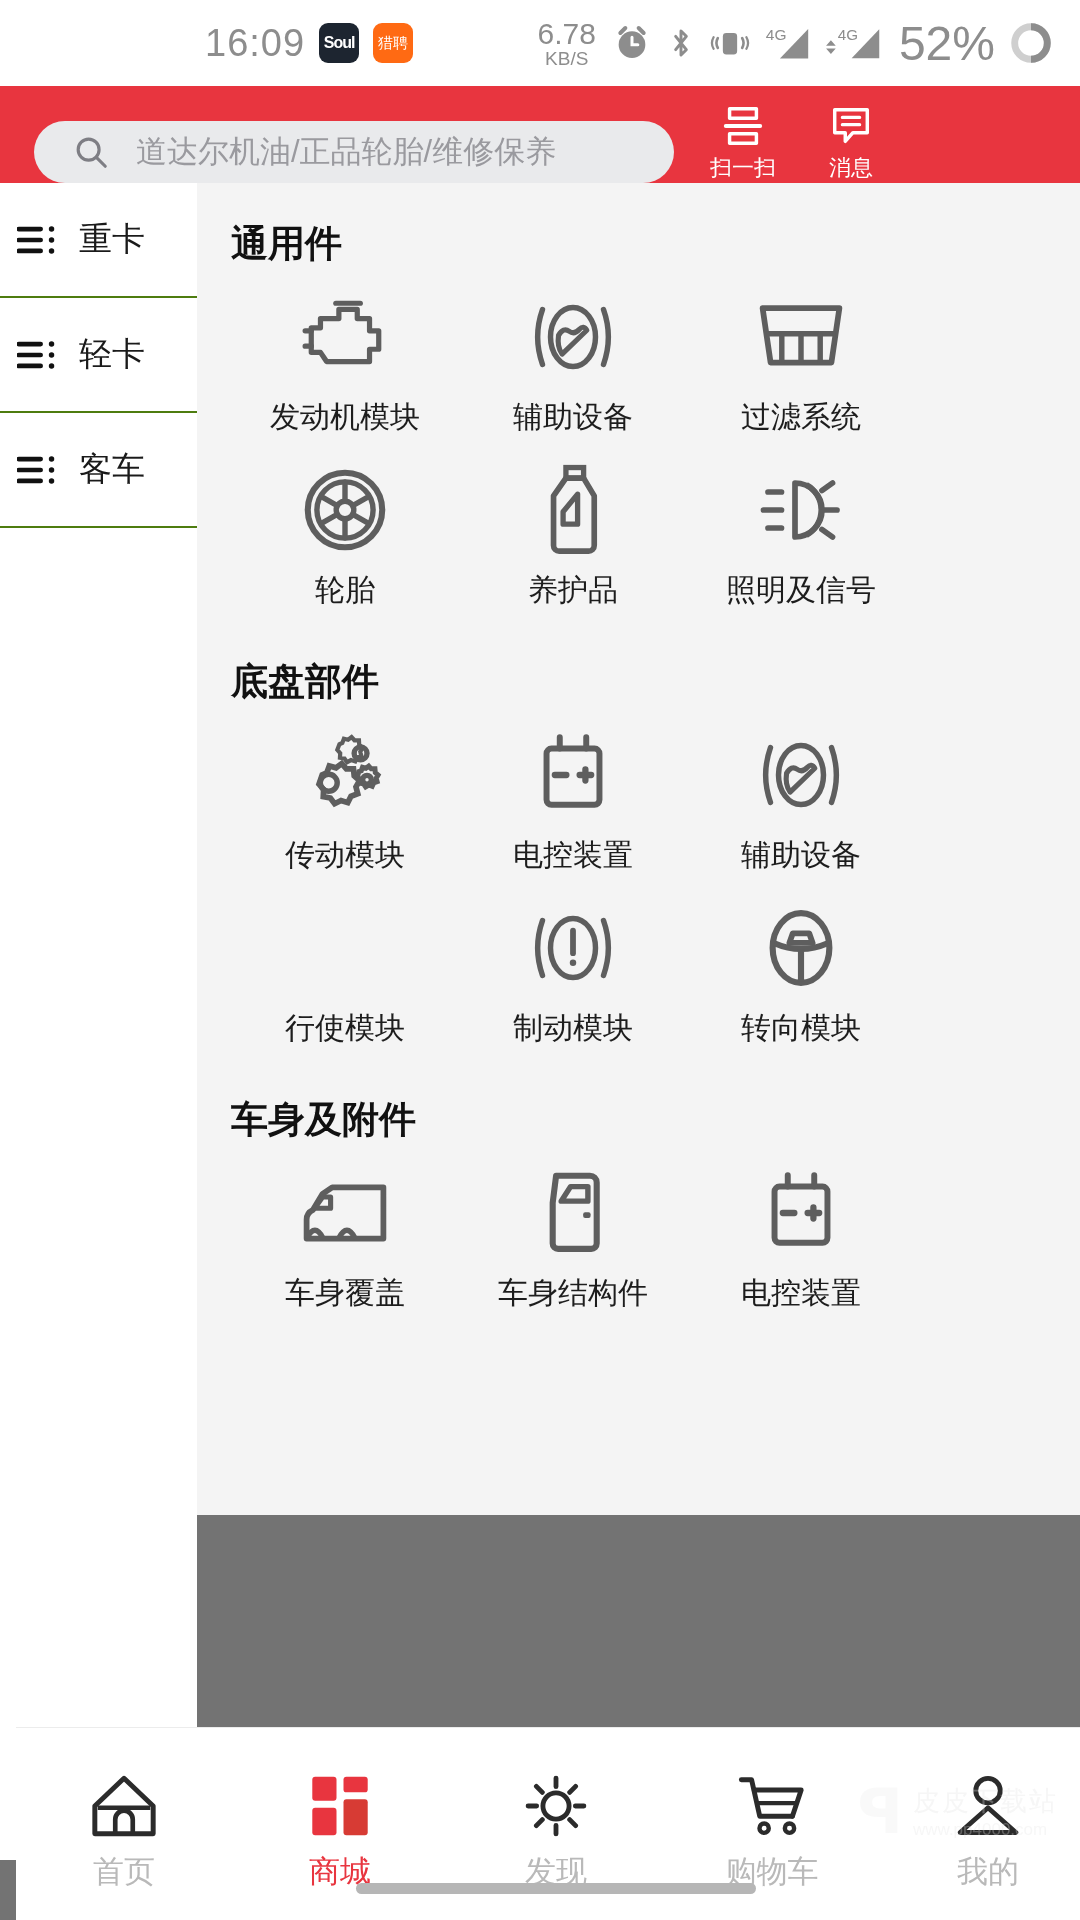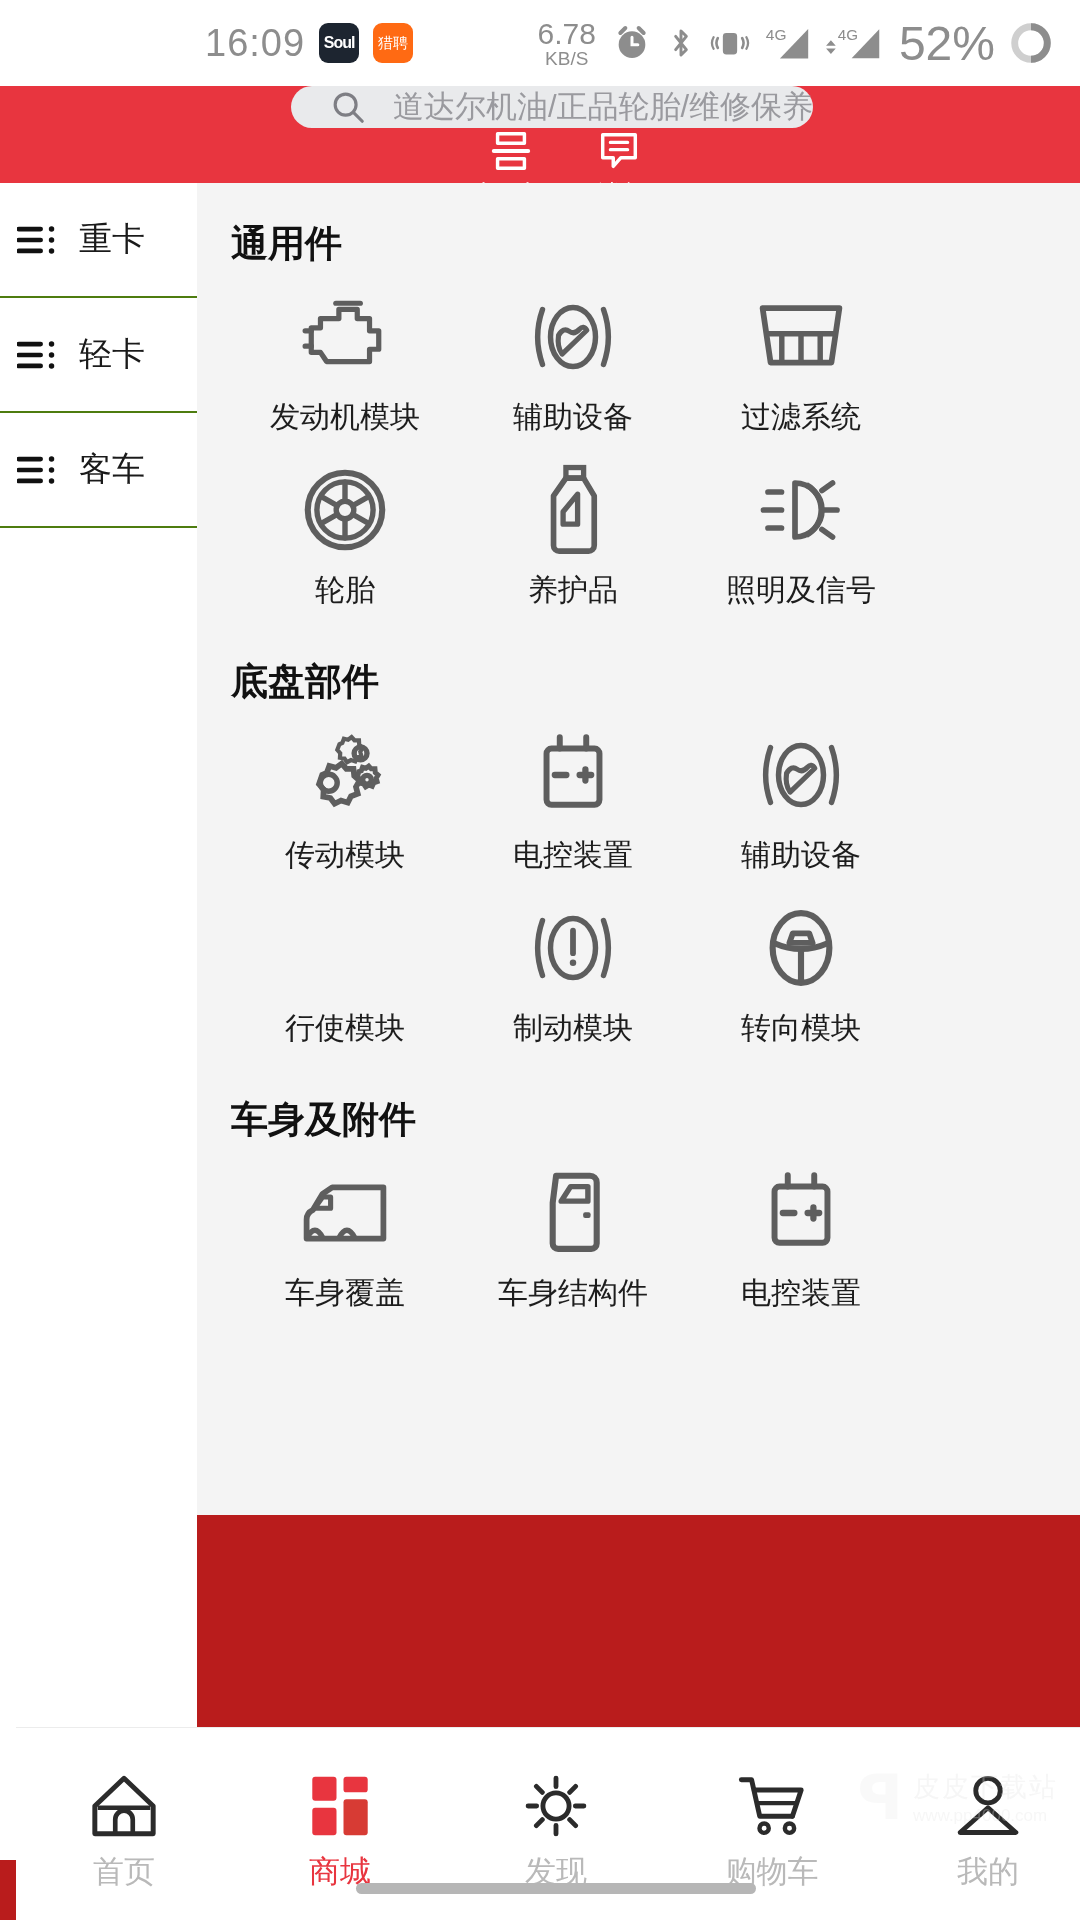--- a/index.html
+++ b/index.html
@@ -1,19 +1,19 @@
 <!DOCTYPE html>
 <html><head>
 <meta charset="utf-8">
 <style>
   * { margin:0; padding:0; box-sizing:border-box; }
   html,body { width:1080px; height:1920px; background:#ffffff;
     font-family:"Liberation Sans","DejaVu Sans",sans-serif; }
 
-  #phone { position:relative; width:1080px; height:1920px; overflow:hidden; background:#b91c1c; }
+  #phone { position:relative; width:1080px; height:1920px; overflow:hidden; background:#737373; }
 
   
   .statusbar { height:86px; display:flex; align-items:center; justify-content:flex-end;
      padding:0 26px 0 0; background:#fff; gap:0; }
   .sb-left { display:flex; align-items:center; gap:14px; margin-right:auto; padding-left:205px; }
   .sb-time { font-size:38px; color:#8d8d8d; letter-spacing:1px; font-weight:400; }
   .sb-appicon { width:40px; height:40px; border-radius:9px; display:flex;
      align-items:center; justify-content:center; font-size:17px; color:#fff; overflow:hidden;}
   .sb-soul { background:#1d2530; }
   .sb-soul span{font-size:16px;font-weight:bold;letter-spacing:-1px}
@@ -21,22 +21,22 @@
   .sb-lp span{font-size:15px;}
   .sb-right { display:flex; align-items:center; gap:13px; }
   .sb-speed { display:flex; flex-direction:column; align-items:center; line-height:1.0;
      color:#8d8d8d; margin-right:3px; }
   .sb-speed .n { font-size:30px; }
   .sb-speed .u { font-size:19px; }
   .sb-batt { font-size:48px; color:#8d8d8d; margin-left:4px; }
   .ic { display:block; }
 
   
-  .header { background:#e8353f; height:97px; display:flex; align-items:center;
-     padding:0 10px 0 34px; gap:0;flex-direction:column; }
+  .header { background:#e8353f; height:97px; display:flex; align-items:flex-end;
+     padding:0 10px 0 34px; gap:0; }
   .searchbox { flex:1; height:62px; background:#e9eaec; border-radius:34px;
      display:flex; align-items:center; padding-left:38px; gap:26px; max-width:640px; }
   .search-ph { font-size:31px; color:#9a9a9f; white-space:nowrap; }
   .hdr-actions { display:flex; align-items:center; gap:22px; margin-left:26px; }
   .hdr-btn { display:flex; flex-direction:column; align-items:center; gap:4px; width:86px; }
   .hdr-btn .lbl { font-size:22px; color:#fff; }
 
   
   .body { display:flex; height:1332px; }
   .sidebar { width:197px; background:#fff; flex:0 0 197px; }
@@ -59,21 +59,21 @@
   .tabbar { position:absolute; left:16px; bottom:0; width:1080px; height:192px;
      background:#fff; display:flex; align-items:center; padding-top:16px;
      box-shadow:0 -1px 0 #ececec; }
   .tab { flex:1; display:flex; flex-direction:column; align-items:center; gap:10px; }
   .tab .tlabel { font-size:31px; color:#b9b9b9; }
   .tab.active .tlabel { color:#e8353f; }
   .homebar { position:absolute; bottom:26px; left:50%; transform:translateX(-50%);
      width:400px; height:11px; border-radius:6px; background:#b6b6b6; }
 
   
-  .wm { position:absolute; right:22px; bottom:94px; opacity:.30;
+  .wm { position:absolute; right:22px; bottom:80px; opacity:.30;
      display:flex; align-items:flex-end; gap:10px; pointer-events:none; }
   .wm .wtxt { display:flex; flex-direction:column; line-height:1.25; }
   .wm .w1 { font-size:27px; color:#e2e2e2; letter-spacing:2px;}
   .wm .w2 { font-size:17px; color:#e4e4e4; }
   .wm .wlogo { font-size:62px; color:#ececec; font-weight:bold; line-height:.9 }
 </style>
 </head>
 <body>
 
 <div id="phone">

